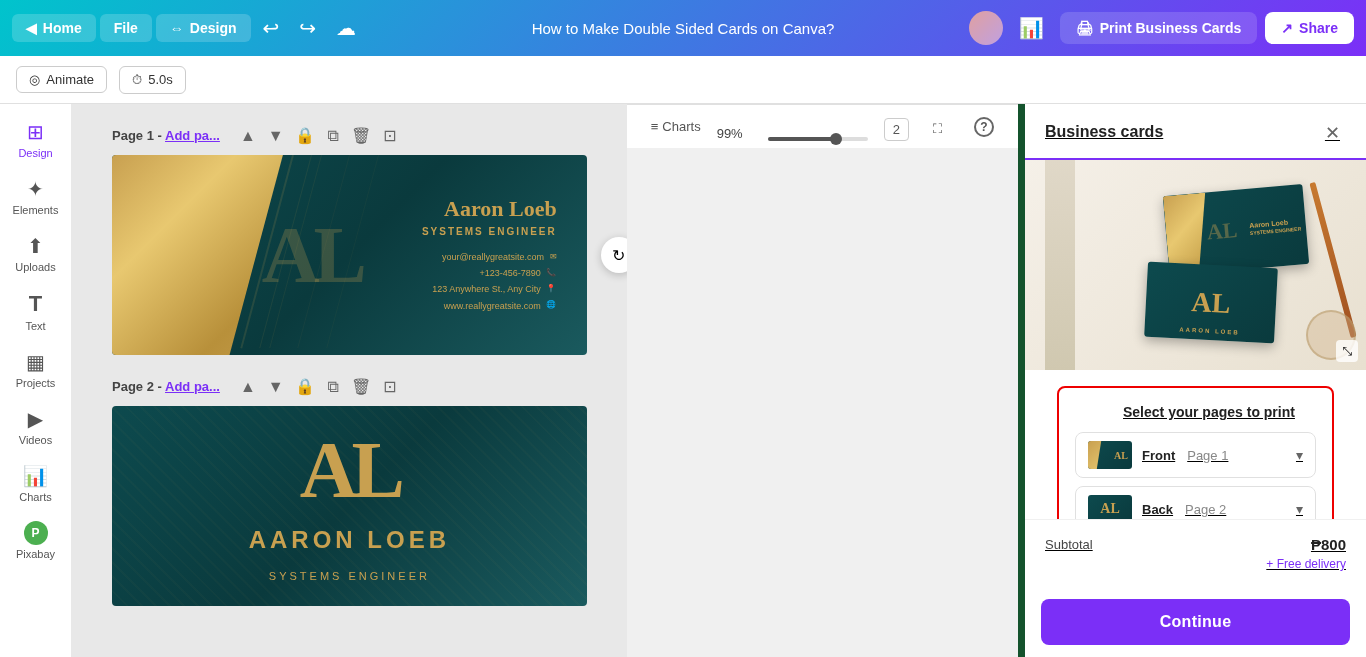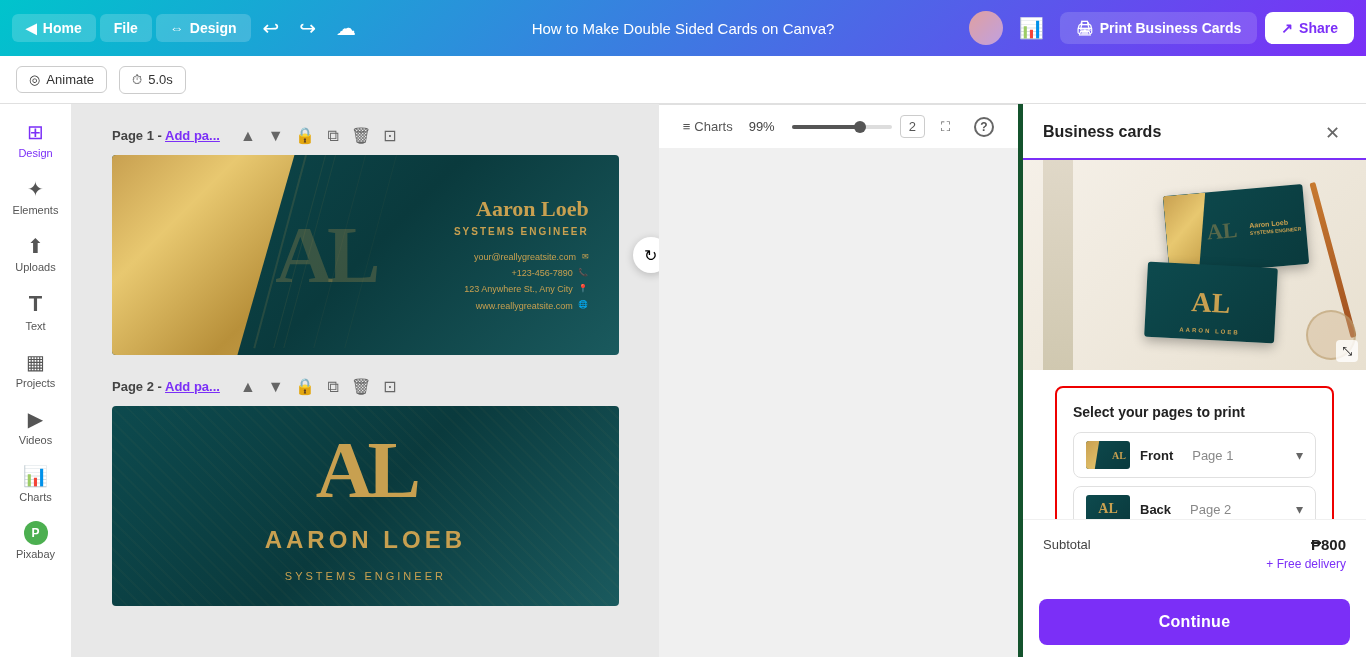--- a/index.html
+++ b/index.html
@@ -293,22 +293,22 @@
       font-size: 13px;
       padding: 4px 8px;
       cursor: pointer;
       border-radius: 4px;
       display: flex;
       align-items: center;
       gap: 4px;
     }
     .zoom-controls {
       display: flex;
-      align-items: center;
-      gap: 8px;
+      align-items: flex-end;
+      gap: 16px;
       margin-left: auto;
     }
     .zoom-slider-track {
       width: 100px;
       height: 4px;
       background: #ddd;
       border-radius: 2px;
       position: relative;
     }
     .zoom-slider-fill {
@@ -325,26 +325,27 @@
       width: 12px;
       height: 12px;
       background: #555;
       border-radius: 50%;
     }
 
     
     .right-panel {
       width: 348px;
       background: #fff;
-      border-left: 5px solid #14532d;
+      border-left: 7px solid #14532d;
       display: flex;
       flex-direction: column;
       flex-shrink: 0;
       height: 100%;
       overflow: hidden;
+      text-decoration: underline;
     }
     .right-panel-header {
       display: flex;
       align-items: center;
       justify-content: space-between;
       padding: 16px 20px 0;
       border-bottom: 2px solid #7b2ff7;
       flex-shrink: 0;
     }
     .right-panel-title {
@@ -450,20 +451,21 @@
       margin: 0 16px 16px;
       padding: 16px;
       border: 2px solid #e00;
       border-radius: 8px;
     }
     .select-pages-label {
       font-size: 14px;
       font-weight: 600;
       color: #222;
       margin-bottom: 12px;
+      margin-left: 48px;
     }
     .page-select-row {
       display: flex;
       align-items: center;
       border: 1px solid #e0e0e0;
       border-radius: 8px;
       padding: 8px 12px;
       margin-bottom: 8px;
       cursor: pointer;
       gap: 10px;
@@ -482,21 +484,21 @@
       top: 0; left: 0;
       width: 40%;
       height: 100%;
       background: linear-gradient(135deg, #c8a050, #e8c870);
       clip-path: polygon(0 0, 75% 0, 50% 100%, 0 100%);
     }
     .page-select-info {
       flex: 1;
       display: flex;
       align-items: flex-start;
-      gap: 19px;
+      gap: 12px;
       font-size: 13px;
     }
     .page-label { font-weight: 600; color: #222; }
     .page-num { color: #888; }
     .dropdown-arrow {
       color: #666;
       font-size: 14px;
       cursor: pointer;
     }
 

